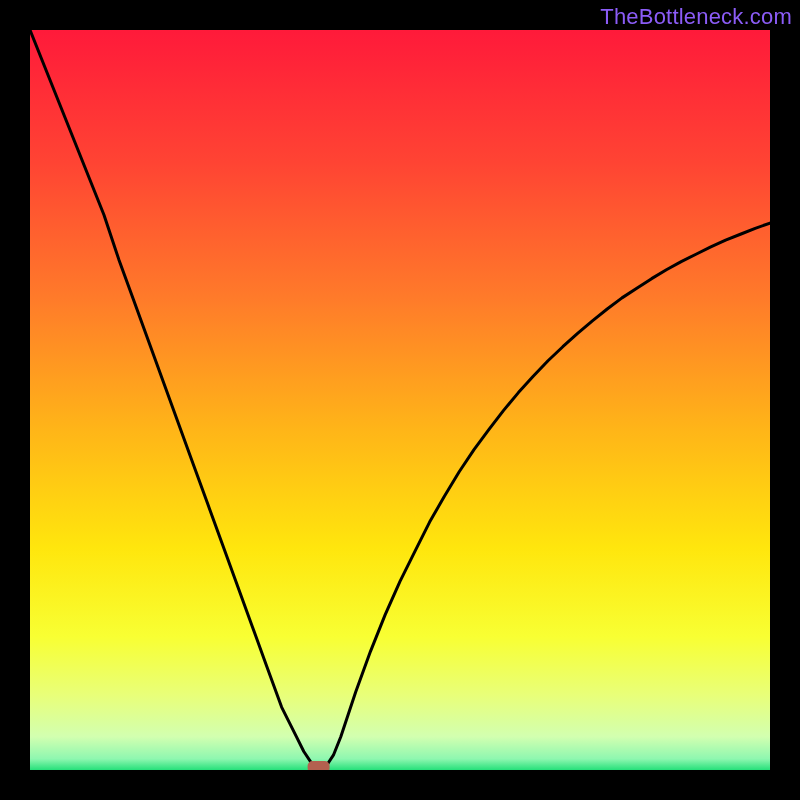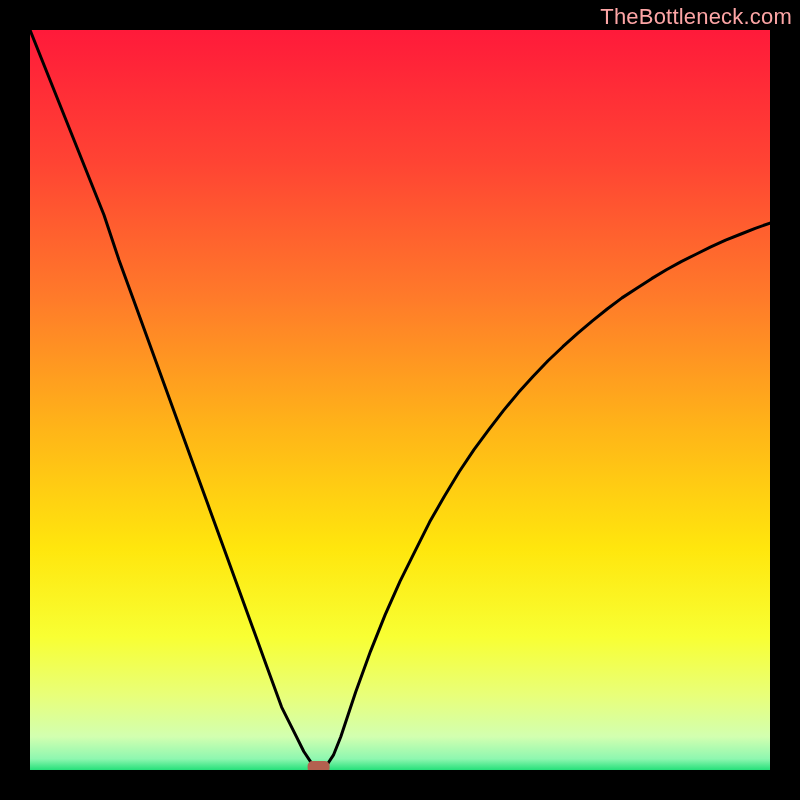--- a/index.html
+++ b/index.html
@@ -14,21 +14,21 @@
   .frame {
     position: relative;
     width: 800px;
     height: 800px;
     background: #000;
   }
   .watermark {
     position: absolute;
     top: 4px;
     right: 8px;
-    color: #fca5a5;
+    color: #8b5cf6;
     font-size: 22px;
     font-weight: 500;
     letter-spacing: 0.2px;
     z-index: 10;
   }
   .plot-area {
     position: absolute;
     left: 30px;
     top: 30px;
     width: 740px;

